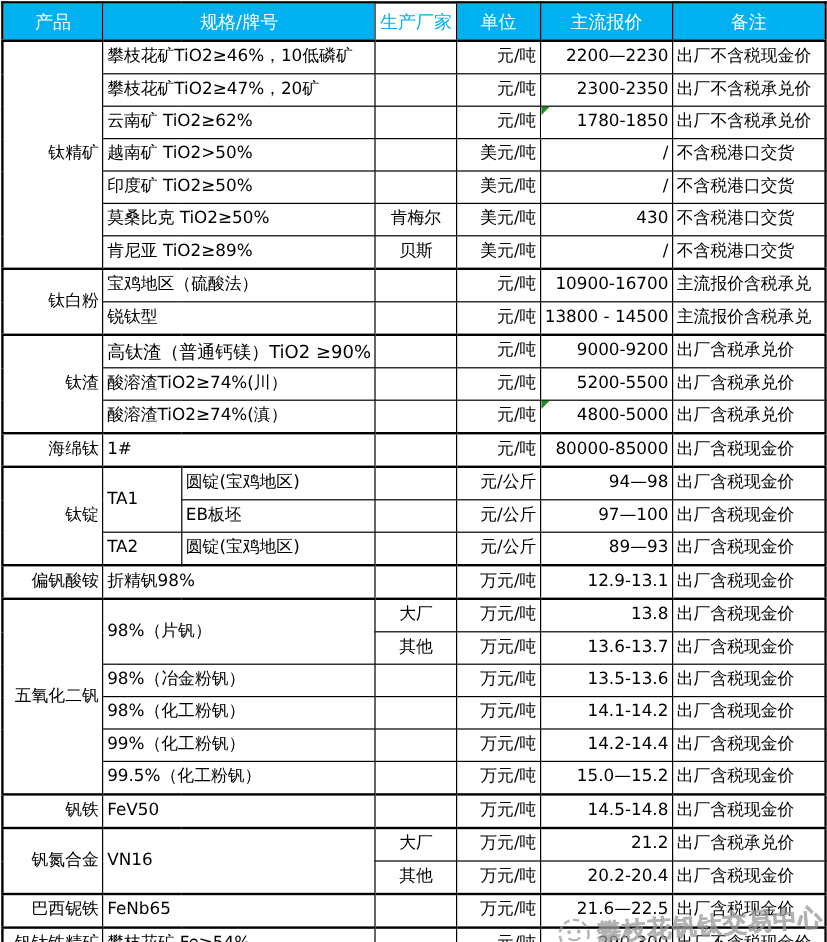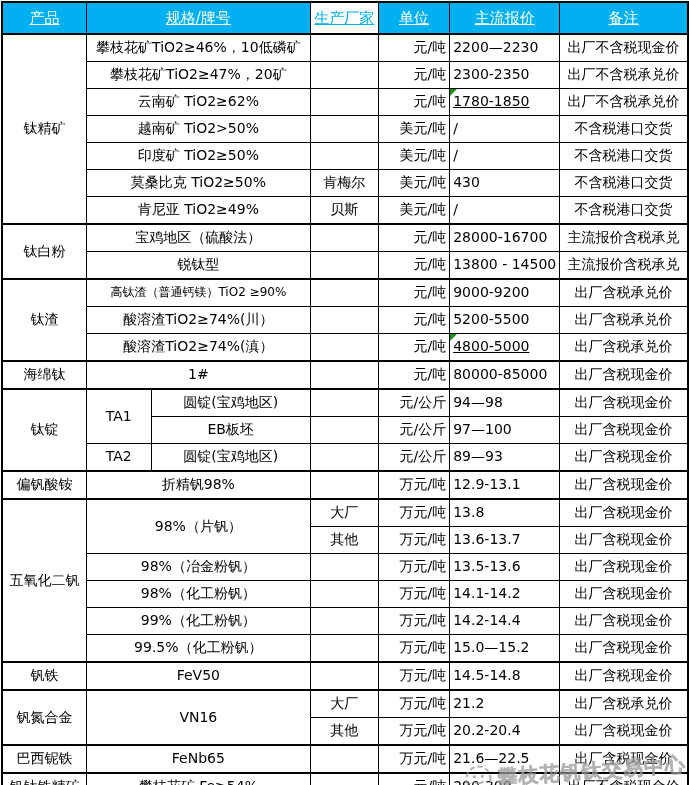--- a/index.html
+++ b/index.html
@@ -12,32 +12,32 @@
   col.c-spec-a{width:65px}
   col.c-spec-b{width:160px}
   col.c-maker{width:68px}
   col.c-unit{width:73px}
   col.c-price{width:107px}
   col.c-note{width:129px}
   th,td{border:1px solid var(--border,#000);height:26px;padding:0 3px;
        font-size:14px;white-space:nowrap;overflow:hidden;font-weight:normal;
        background:var(--cell-bg,#fff);line-height:1.1;}
   thead th{background:var(--header-bg,#00B0F0);color:var(--header-text,#fff);
-       font-size:15px;height:30px;text-align:center;text-decoration:underline;}
+       font-size:15px;height:30px;text-align:center;}
   thead th.inverted{background:var(--maker-header-bg,#fff);color:var(--maker-header-text,#00B0F0);margin-top:42px;}
   tr.gs td{border-top-width:2px;}
   thead tr th{border-bottom-width:2px;}
-  td.k-p{text-align:center;}
-  td.k-s{text-align:center;}
+  td.k-p{text-align:right;}
+  td.k-s{text-align:left;}
   td.k-m{text-align:center;}
   td.k-u{text-align:right;}
-  td.k-pr{text-align:left;}
-  td.k-n{text-align:center;}
-  td.small{font-size:12px;}
-  td.has-flag{position:relative;text-decoration:underline;}
+  td.k-pr{text-align:right;}
+  td.k-n{text-align:left;}
+  td.small{font-size:15px;}
+  td.has-flag{position:relative;}
   td.has-flag::after{content:"";position:absolute;top:0;left:0;width:0;height:0;
        border-top:7px solid var(--flag-green,#1E8E1E);border-right:7px solid transparent;}
   .watermark{position:absolute;right:2px;bottom:6px;display:flex;align-items:center;
        gap:4px;transform:rotate(-4deg);transform-origin:right bottom;
        color:var(--wm-gray,#9A9A9A);opacity:0.75;pointer-events:none;}
   .wm-text{font-size:20px;font-weight:bold;letter-spacing:1px;
        -webkit-text-stroke:0.5px var(--wm-gray,#9A9A9A);}
   .wm-logo svg{display:block;}
 </style>
 </head>
@@ -103,32 +103,32 @@
           <td class="k-n">不含税港口交货</td>
         </tr>
         <tr>
           <td colspan="2" class="k-s">莫桑比克 TiO2≥50%</td>
           <td class="k-m">肯梅尔</td>
           <td class="k-u">美元/吨</td>
           <td class="k-pr">430</td>
           <td class="k-n">不含税港口交货</td>
         </tr>
         <tr>
-          <td colspan="2" class="k-s">肯尼亚 TiO2≥49%</td>
+          <td colspan="2" class="k-s">肯尼亚 TiO2≥89%</td>
           <td class="k-m">贝斯</td>
           <td class="k-u">美元/吨</td>
           <td class="k-pr">/</td>
           <td class="k-n">不含税港口交货</td>
         </tr>
         <tr class="gs">
           <td rowspan="2" class="k-p">钛白粉</td>
           <td colspan="2" class="k-s">宝鸡地区（硫酸法）</td>
           <td class="k-m"></td>
           <td class="k-u">元/吨</td>
-          <td class="k-pr">28000-16700</td>
+          <td class="k-pr">10900-16700</td>
           <td class="k-n">主流报价含税承兑</td>
         </tr>
         <tr>
           <td colspan="2" class="k-s">锐钛型</td>
           <td class="k-m"></td>
           <td class="k-u">元/吨</td>
           <td class="k-pr">13800 - 14500</td>
           <td class="k-n">主流报价含税承兑</td>
         </tr>
         <tr class="gs">

